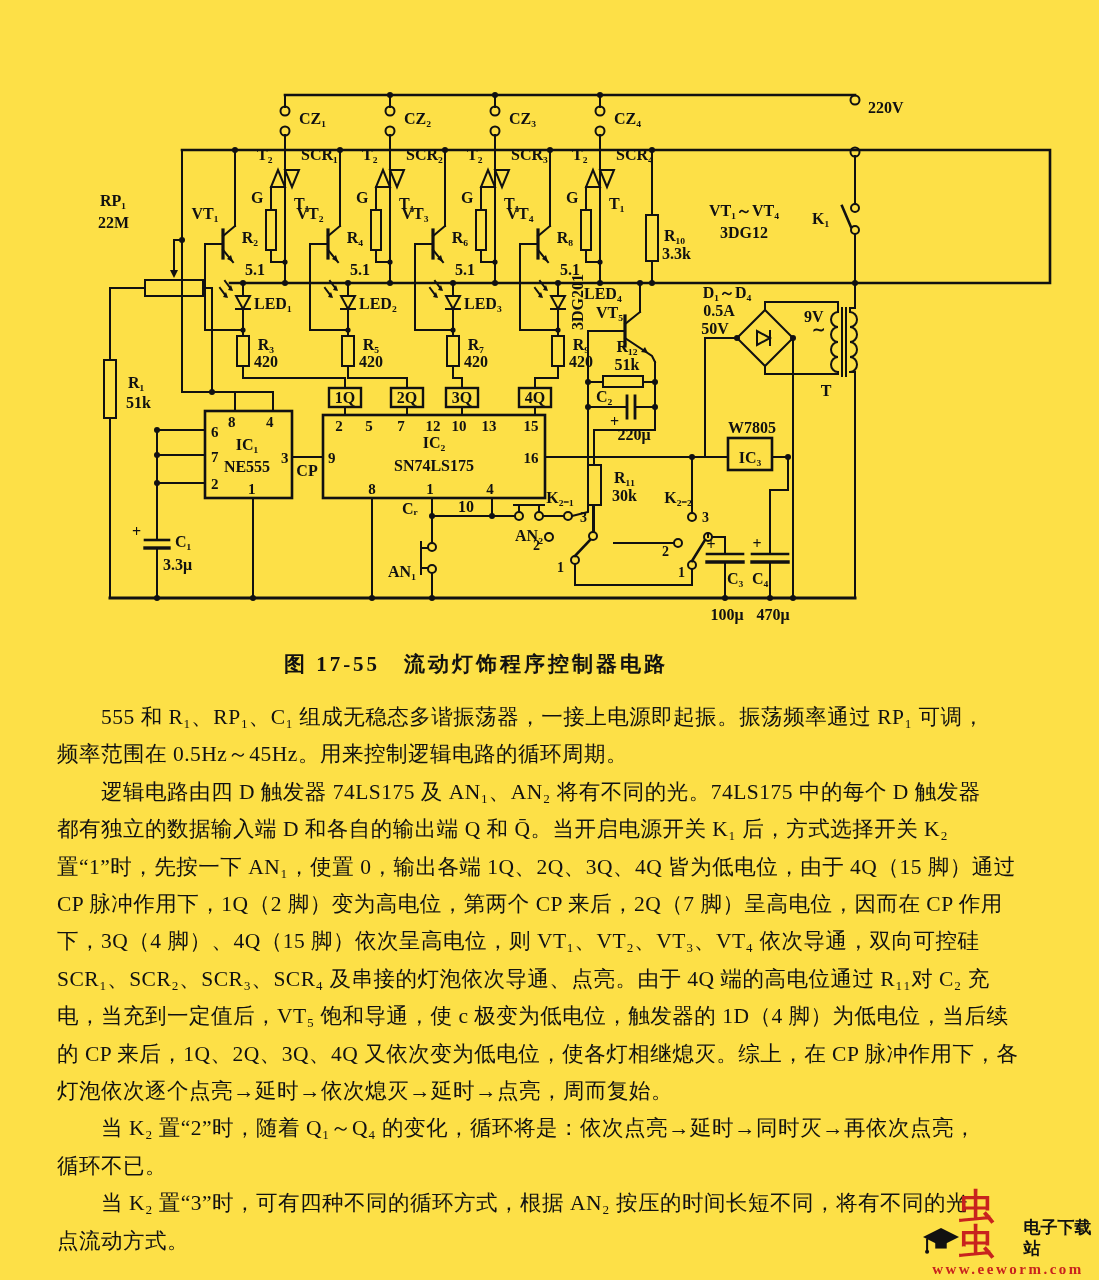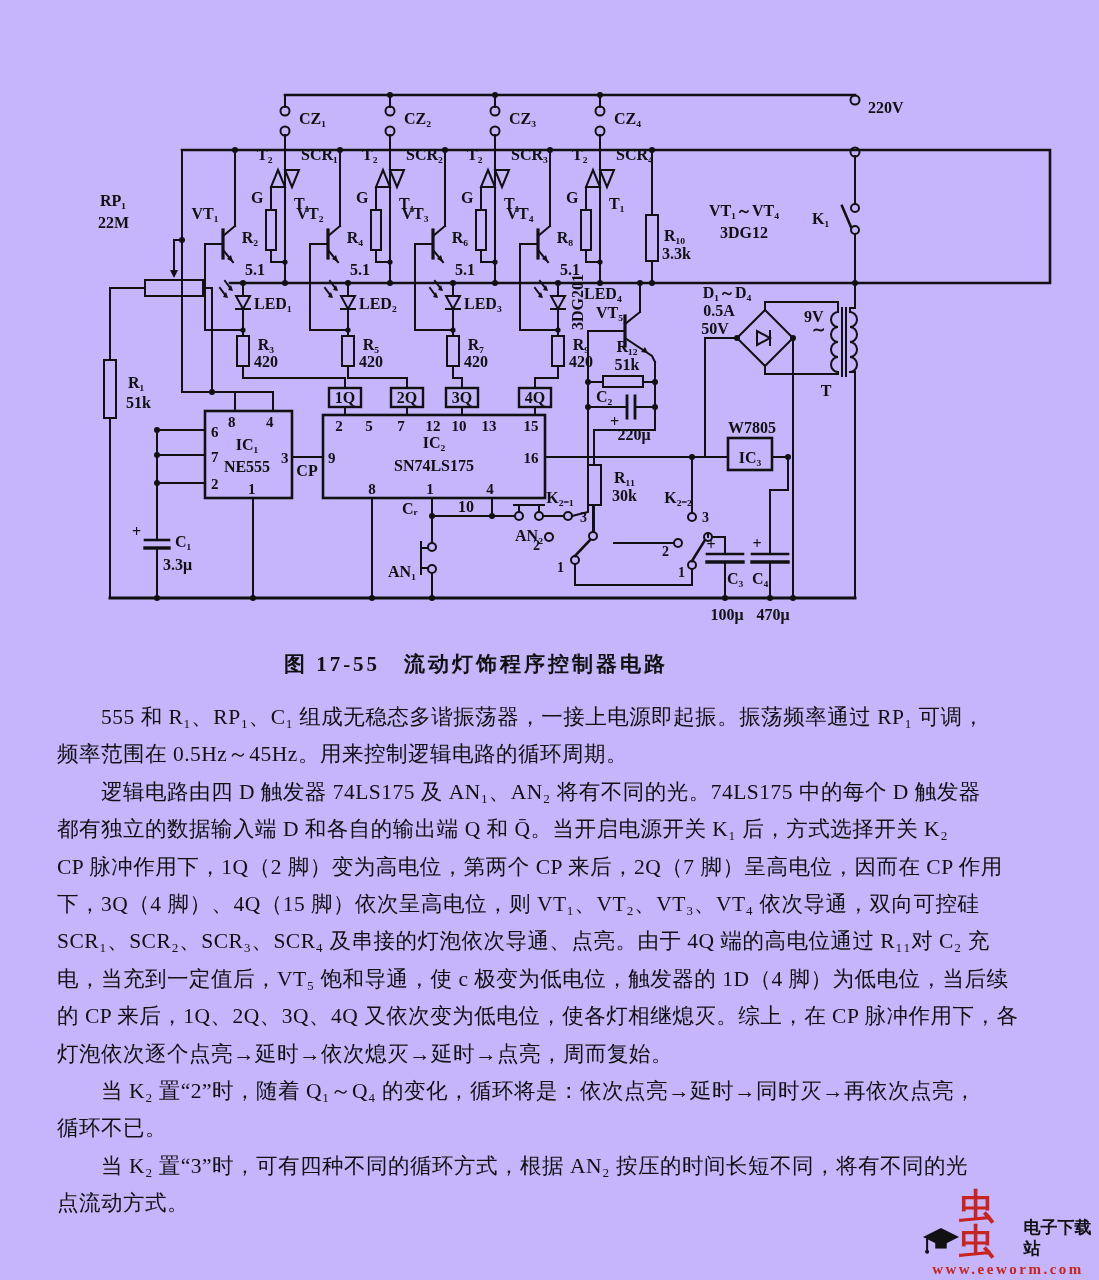--- a/index.html
+++ b/index.html
@@ -1,16 +1,16 @@
 <!DOCTYPE html>
 <html><head>
 <meta charset="utf-8">
 <style>
   html,body{margin:0;padding:0;background:#e8e8e8;}
-  #page{position:relative;width:1099px;height:1280px;background:#c4b5fd;overflow:hidden;
+  #page{position:relative;width:1099px;height:1280px;background:#fde047;overflow:hidden;
         font-family:"Liberation Serif",serif;color:#111;}
   svg text{font-family:"Liberation Serif",serif;fill:#111;}
   .lb{font-size:16px;font-weight:bold;}
   .pin{font-size:15px;font-weight:bold;}
   .sm{font-size:14px;font-weight:bold;}
   .mid{text-anchor:middle;}
   #caption{position:absolute;top:650;left:0;width:952px;top:650px;text-align:center;
            font-size:21px;font-weight:bold;letter-spacing:3px;}
   #bodytext{position:absolute;top:699px;left:57px;width:990px;font-size:21.5px;
             line-height:37.4px;letter-spacing:0.5px;}
@@ -389,20 +389,21 @@
   </g>
 </svg>
 
 <div id="caption">图 17-55　流动灯饰程序控制器电路</div>
 
 <div id="bodytext">
   <div class="ln ind">555 和 R₁、RP₁、C₁ 组成无稳态多谐振荡器，一接上电源即起振。振荡频率通过 RP₁ 可调，</div>
   <div class="ln">频率范围在 0.5Hz～45Hz。用来控制逻辑电路的循环周期。</div>
   <div class="ln ind">逻辑电路由四 D 触发器 74LS175 及 AN₁、AN₂ 将有不同的光。74LS175 中的每个 D 触发器</div>
   <div class="ln">都有独立的数据输入端 D 和各自的输出端 Q 和 Q̄。当开启电源开关 K₁ 后，方式选择开关 K₂</div>
+  <div class="ln">置“1”时，先按一下 AN₁，使置 0，输出各端 1Q、2Q、3Q、4Q 皆为低电位，由于 4Q（15 脚）通过</div>
   <div class="ln">CP 脉冲作用下，1Q（2 脚）变为高电位，第两个 CP 来后，2Q（7 脚）呈高电位，因而在 CP 作用</div>
   <div class="ln">下，3Q（4 脚）、4Q（15 脚）依次呈高电位，则 VT₁、VT₂、VT₃、VT₄ 依次导通，双向可控硅</div>
   <div class="ln">SCR₁、SCR₂、SCR₃、SCR₄ 及串接的灯泡依次导通、点亮。由于 4Q 端的高电位通过 R₁₁对 C₂ 充</div>
   <div class="ln">电，当充到一定值后，VT₅ 饱和导通，使 c 极变为低电位，触发器的 1D（4 脚）为低电位，当后续</div>
   <div class="ln">的 CP 来后，1Q、2Q、3Q、4Q 又依次变为低电位，使各灯相继熄灭。综上，在 CP 脉冲作用下，各</div>
   <div class="ln">灯泡依次逐个点亮→延时→依次熄灭→延时→点亮，周而复始。</div>
   <div class="ln ind">当 K₂ 置“2”时，随着 Q₁～Q₄ 的变化，循环将是：依次点亮→延时→同时灭→再依次点亮，</div>
   <div class="ln">循环不已。</div>
   <div class="ln ind">当 K₂ 置“3”时，可有四种不同的循环方式，根据 AN₂ 按压的时间长短不同，将有不同的光</div>
   <div class="ln">点流动方式。</div>

